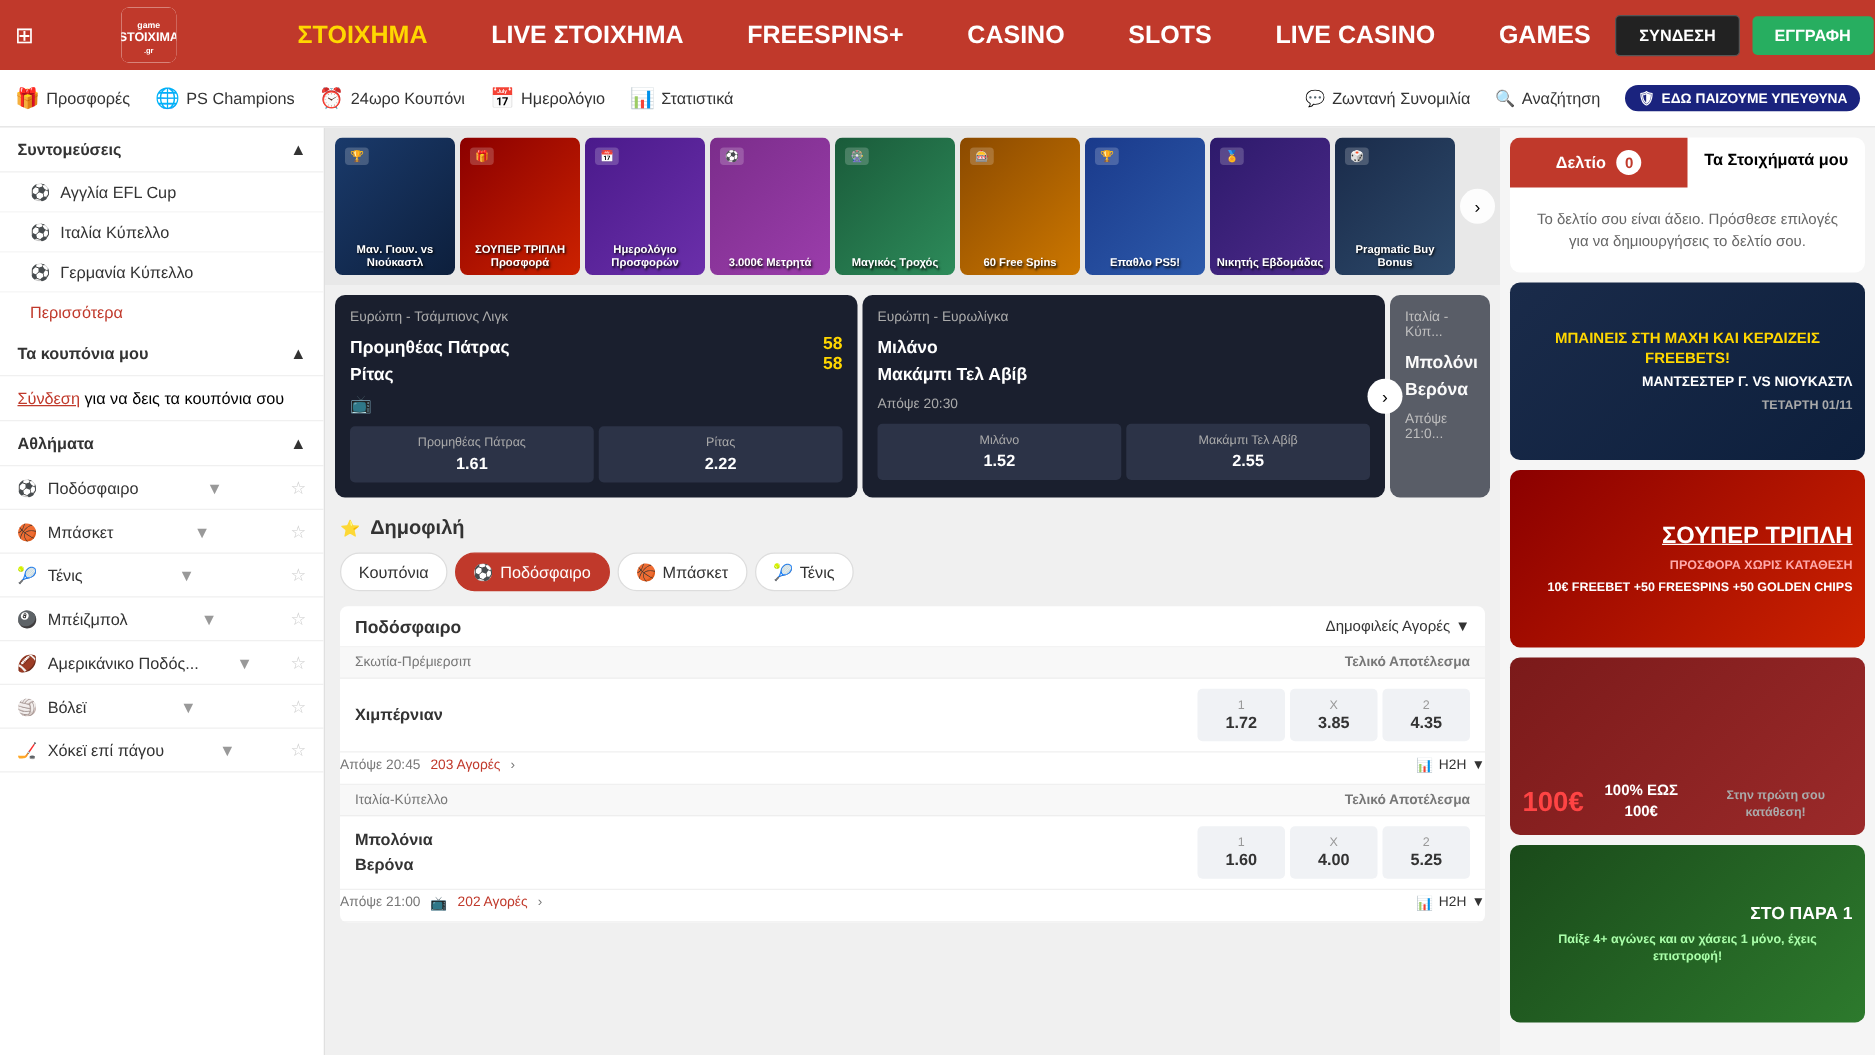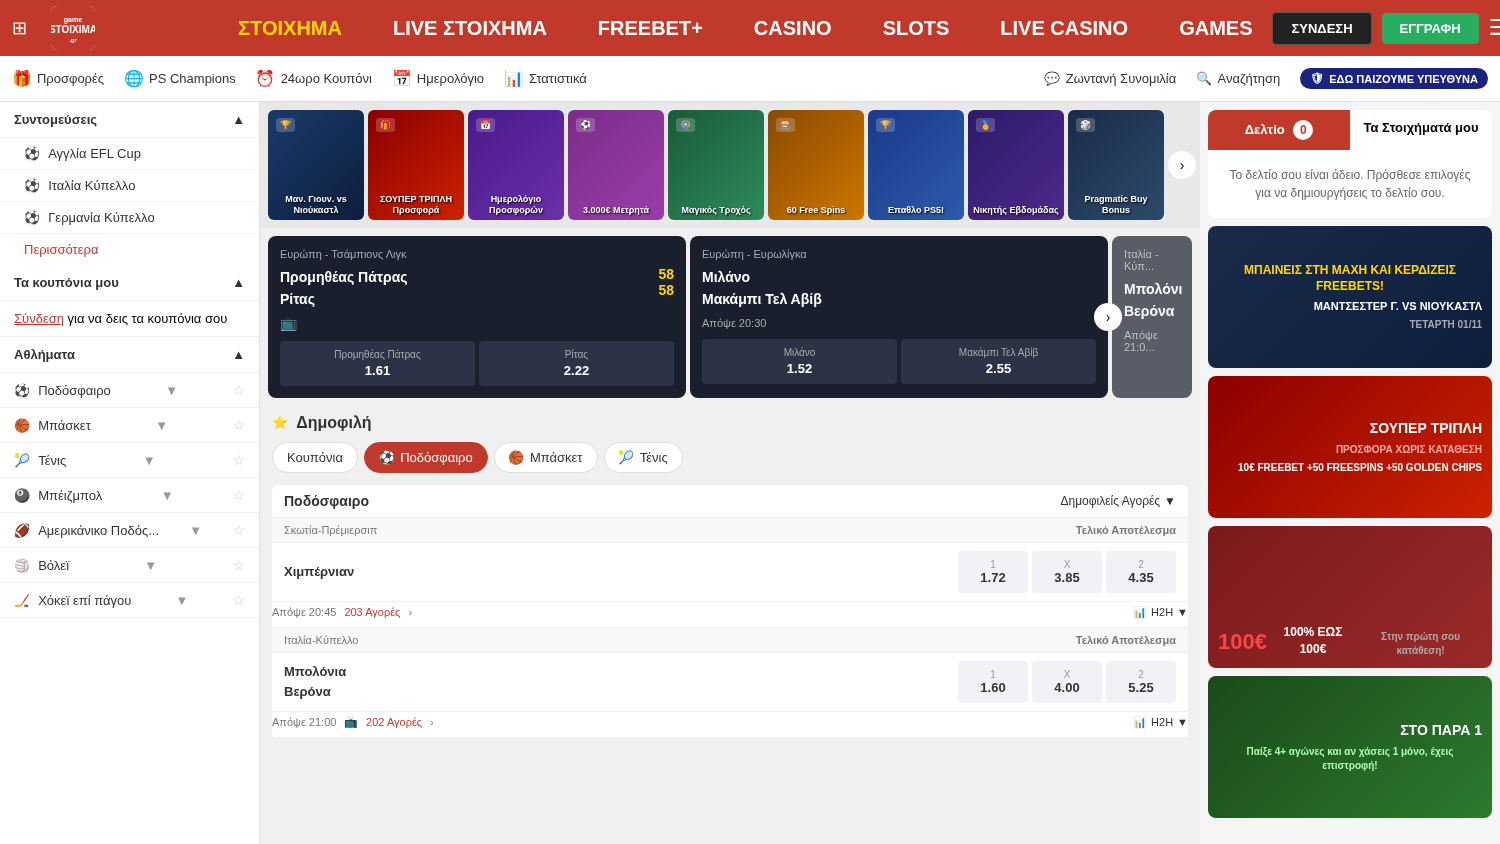--- a/index.html
+++ b/index.html
@@ -24,20 +24,21 @@
       background: #fff;
       border-radius: 6px;
       width: 44px;
       height: 44px;
       display: flex;
       justify-content: center;
       font-weight: bold;
       font-size: 10px;
       color: #c0392b;
       flex-shrink: 0;
+      margin-left: 46px;
     }
     .grid-icon {
       color: #fff;
       font-size: 18px;
       cursor: pointer;
       margin-right: 4px;
     }
     .nav-links {
       display: flex;
       gap: 24px;
@@ -491,21 +492,21 @@
         <rect width="44" height="44" rx="6" fill="#c0392b"></rect>
         <text x="22" y="16" text-anchor="middle" fill="white" font-size="7" font-weight="bold">game</text>
         <text x="22" y="27" text-anchor="middle" fill="white" font-size="10" font-weight="bold">STOIXIMA</text>
         <text x="22" y="36" text-anchor="middle" fill="white" font-size="6">.gr</text>
       </svg>
     </div>
   </div>
   <div class="nav-links">
     <span class="nav-link active">ΣΤΟΙΧΗΜΑ</span>
     <span class="nav-link">LIVE ΣΤΟΙΧΗΜΑ</span>
-    <span class="nav-link">FREEBET+</span>
+    <span class="nav-link">FREESPINS+</span>
     <span class="nav-link">CASINO</span>
     <span class="nav-link">SLOTS</span>
     <span class="nav-link">LIVE CASINO</span>
     <span class="nav-link">GAMES</span>
   </div>
   <div class="nav-right">
     <button class="btn-login">ΣΥΝΔΕΣΗ</button>
     <button class="btn-register">ΕΓΓΡΑΦΗ</button>
     <span class="hamburger-icon">☰</span>
   </div>
@@ -866,21 +867,21 @@
       <div class="betslip-empty">Το δελτίο σου είναι άδειο. Πρόσθεσε επιλογές για να δημιουργήσεις το δελτίο σου.</div>
     </div>
 
     <div class="promo-banner-placeholder" style="background: linear-gradient(135deg, #1a2b4a, #0d1f3c); flex-direction:column; gap:4px; border-radius:8px;">
       <div style="color:#ffd700;font-size:12px;font-weight:bold;">ΜΠΑΙΝΕΙΣ ΣΤΗ ΜΑΧΗ ΚΑΙ ΚΕΡΔΙΖΕΙΣ FREEBETS!</div>
       <div style="color:#fff;font-size:11px;">ΜΑΝΤΣΕΣΤΕΡ Γ. VS ΝΙΟΥΚΑΣΤΛ</div>
       <div style="color:#aaa;font-size:10px;">ΤΕΤΑΡΤΗ 01/11</div>
     </div>
 
     <div class="promo-banner-placeholder" style="background: linear-gradient(135deg, #8b0000, #cc2200); flex-direction:column; gap:4px; border-radius:8px;">
-      <div style="color:#fff;font-size:14px;font-weight:bold;">ΣΟΥΠΕΡ ΤΡΙΠΛΗ</div>
+      <div style="color:#fff;font-size:19px;font-weight:bold;text-decoration:underline;">ΣΟΥΠΕΡ ΤΡΙΠΛΗ</div>
       <div style="color:#ffaaaa;font-size:10px;">ΠΡΟΣΦΟΡΑ ΧΩΡΙΣ ΚΑΤΑΘΕΣΗ</div>
       <div style="color:#fff;font-size:10px;">10€ FREEBET +50 FREESPINS +50 GOLDEN CHIPS</div>
     </div>
 
     <div class="promo-banner-placeholder" style="background: linear-gradient(135deg, #7b1a1a, #9b2a2a); gap:4px; border-radius:8px;">
       <div style="color:#ff4444;font-size:22px;font-weight:bold;">100€</div>
       <div style="color:#fff;font-size:12px;font-weight:bold;">100% ΕΩΣ 100€</div>
       <div style="color:#aaa;font-size:10px;">Στην πρώτη σου κατάθεση!</div>
     </div>
 

